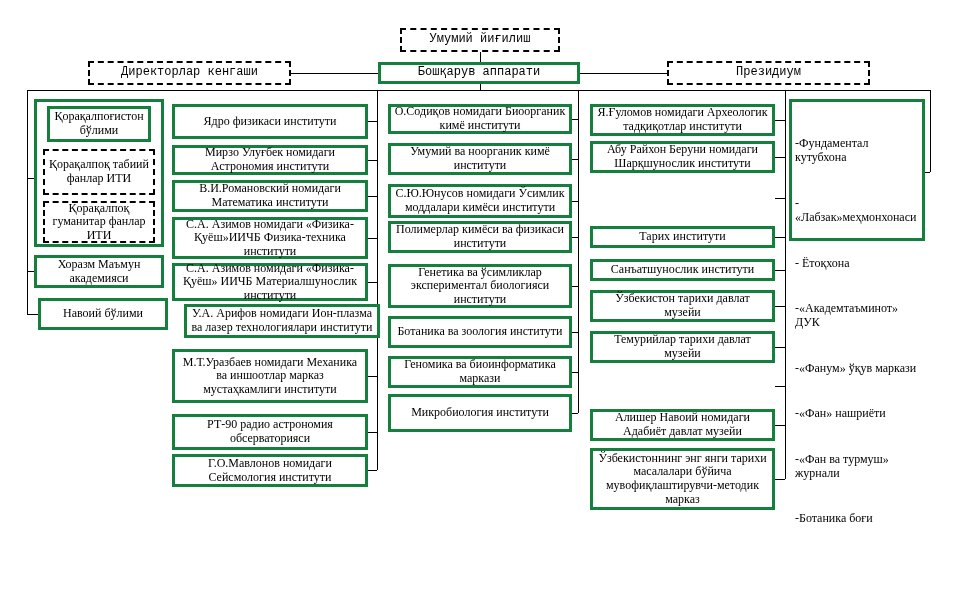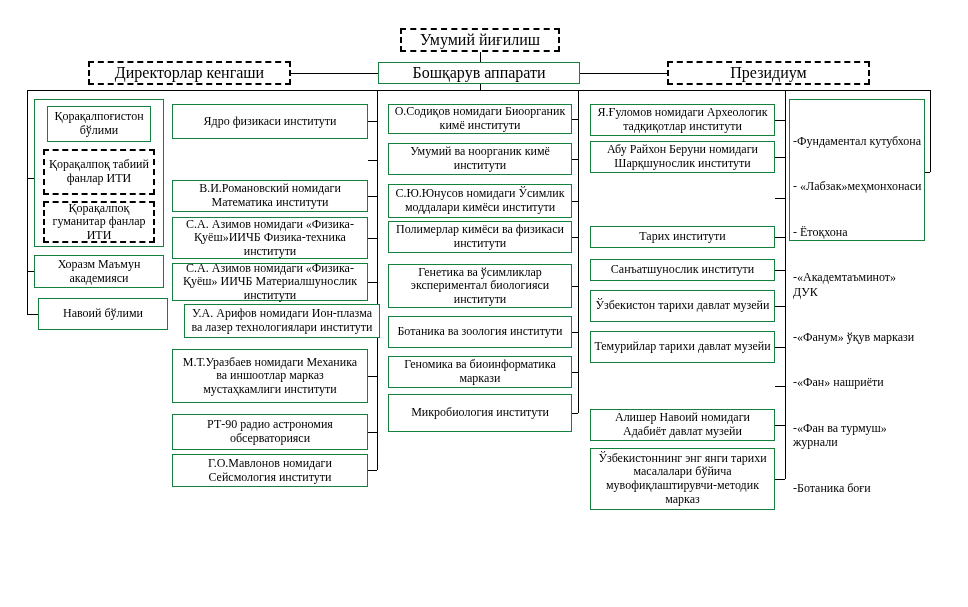--- a/index.html
+++ b/index.html
@@ -4,24 +4,24 @@
 <style>
   html,body{margin:0;padding:0;background:#fff;}
   .canvas{
     position:relative;width:968px;height:607px;background:#ffffff;
     font-family:"Liberation Serif","DejaVu Serif",serif;color:#000;
     overflow:hidden;
   }
   svg.lines{position:absolute;left:0;top:0;}
   .box{
     position:absolute;box-sizing:border-box;background:#fff;
-    border:1px solid #15803d;display:flex;align-items:center;justify-content:center;
+    border:3px solid #15803d;display:flex;align-items:center;justify-content:center;
     text-align:center;font-size:12px;line-height:1.13;padding:1px 3px;
   }
-  .hdr{font-size:16px;}
+  .hdr{font-size:12px;font-family:Liberation Mono, monospace;}
   .dashed{border:2px dashed #000;}
   .group{background:#fff;}
   .list{
     flex-direction:column;align-items:flex-start;justify-content:flex-start;
     text-align:left;padding:3px 1px 3px 3px;line-height:1.2;
   }
   .list div{width:100%;margin-top:31px;}
 </style>
 </head>
 <body>
@@ -86,20 +86,21 @@
   <div class="box dashed hdr" style="left:667px;top:61px;width:203px;height:24px">Президиум</div>
 
   <div class="box group" style="left:34px;top:99px;width:130px;height:148px"></div>
   <div class="box" style="left:47px;top:106px;width:104px;height:36px">Қорақалпоғистон бўлими</div>
   <div class="box dashed" style="left:43px;top:149px;width:112px;height:46px">Қорақалпоқ табиий фанлар ИТИ</div>
   <div class="box dashed" style="left:43px;top:201px;width:112px;height:42px">Қорақалпоқ гуманитар фанлар ИТИ</div>
   <div class="box" style="left:34px;top:255px;width:130px;height:33px">Хоразм Маъмун академияси</div>
   <div class="box" style="left:38px;top:298px;width:130px;height:32px">Навоий бўлими</div>
 
   <div class="box" style="left:172px;top:104px;width:196px;height:35px">Ядро физикаси институти</div>
+  <div class="box" style="left:172px;top:145px;width:196px;height:30px">Мирзо Улуғбек номидаги Астрономия институти</div>
   <div class="box" style="left:172px;top:180px;width:196px;height:32px">В.И.Романовский номидаги Математика институти</div>
   <div class="box" style="left:172px;top:217px;width:196px;height:42px">С.А. Азимов номидаги «Физика-Қуёш»ИИЧБ Физика-техника институти</div>
   <div class="box" style="left:172px;top:263px;width:196px;height:38px">С.А. Азимов номидаги «Физика-Қуёш» ИИЧБ Материалшунослик институти</div>
   <div class="box" style="left:184px;top:304px;width:196px;height:34px">У.А. Арифов номидаги Ион-плазма ва лазер технологиялари институти</div>
   <div class="box" style="left:172px;top:349px;width:196px;height:54px">М.Т.Уразбаев номидаги Механика ва иншоотлар марказ мустаҳкамлиги институти</div>
   <div class="box" style="left:172px;top:414px;width:196px;height:36px">РТ-90 радио астрономия обсерваторияси</div>
   <div class="box" style="left:172px;top:454px;width:196px;height:33px">Г.О.Мавлонов номидаги Сейсмология институти</div>
 
   <div class="box" style="left:388px;top:104px;width:184px;height:30px">О.Содиқов номидаги Биоорганик кимё институти</div>
   <div class="box" style="left:388px;top:143px;width:184px;height:32px">Умумий ва ноорганик кимё институти</div>

